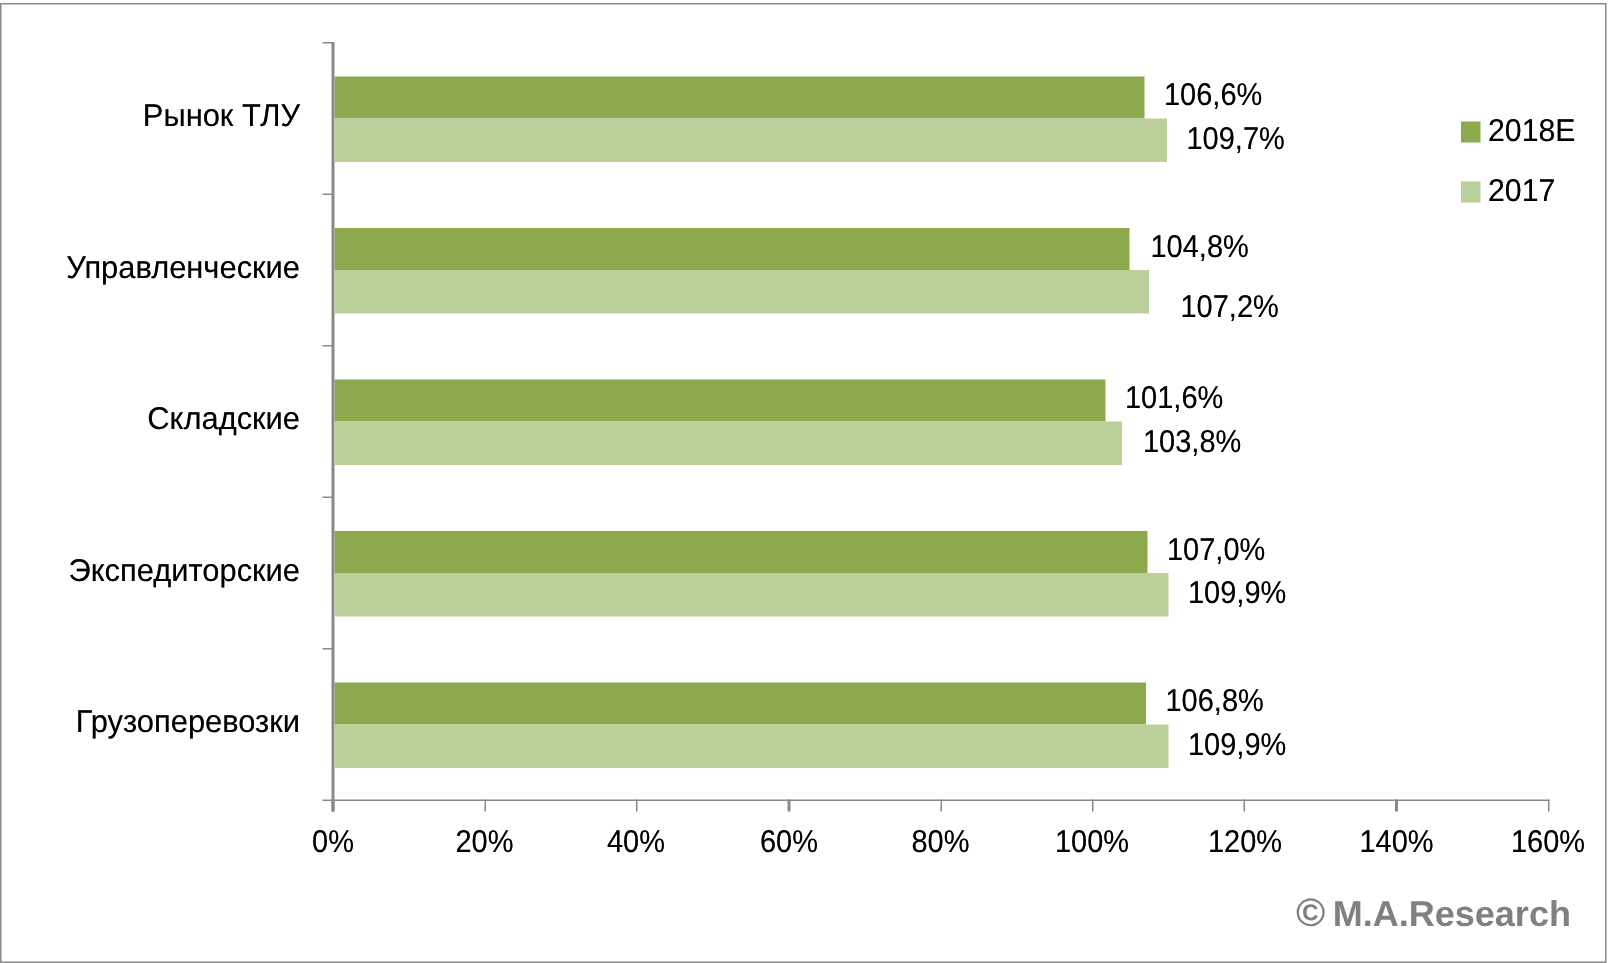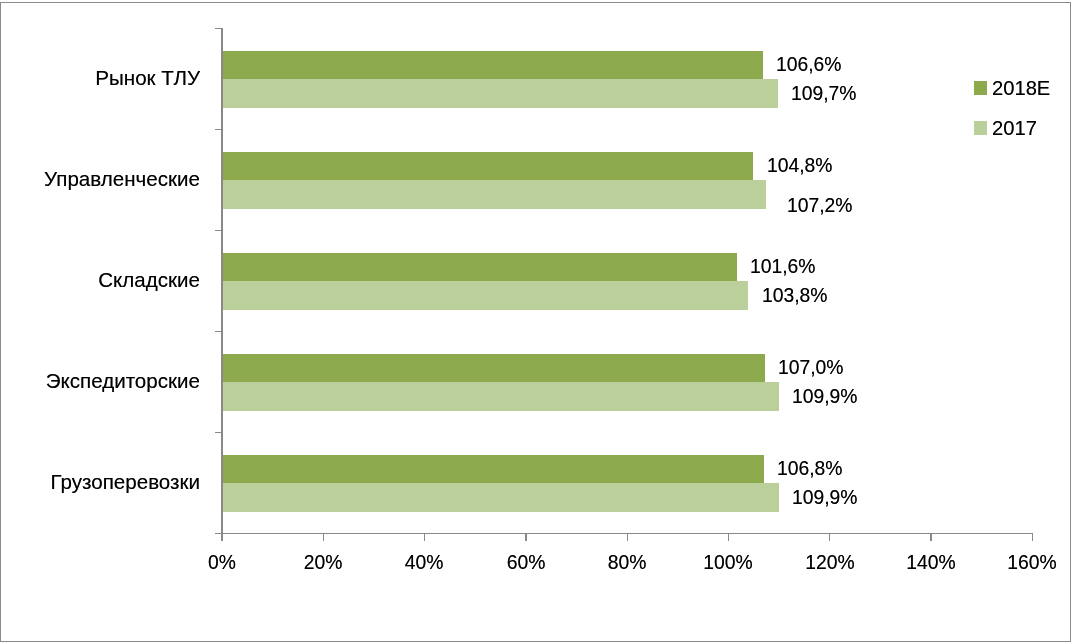--- a/index.html
+++ b/index.html
@@ -164,14 +164,17 @@
       <div class="dlabel" style="left: 776.775px; top: 457.35px;">106,8%</div>
       <div class="bar" style="left: 222.7px; top: 483.4px; width: 556.575px; height: 28.5px; background: rgb(187, 207, 154);"></div>
       <div class="dlabel" style="left: 792.475px; top: 485.85px;">109,9%</div>
     </div>
 
   <div class="legend-sw" style="left: 974.1px; top: 81.4px; background-color: rgb(140, 169, 78);"></div>
   <div class="legend-tx" style="left:991.6px; top:77.1px;">2018E</div>
   <div class="legend-sw" style="left: 974.1px; top: 121.4px; background-color: rgb(187, 207, 154);"></div>
   <div class="legend-tx" style="left:991.6px; top:117.1px;">2017</div>
 
+  <div id="watermark">
+    <span class="sym">©</span><span>M.A.Research</span>
+  </div>
 
 </div>
 
 </body></html>

